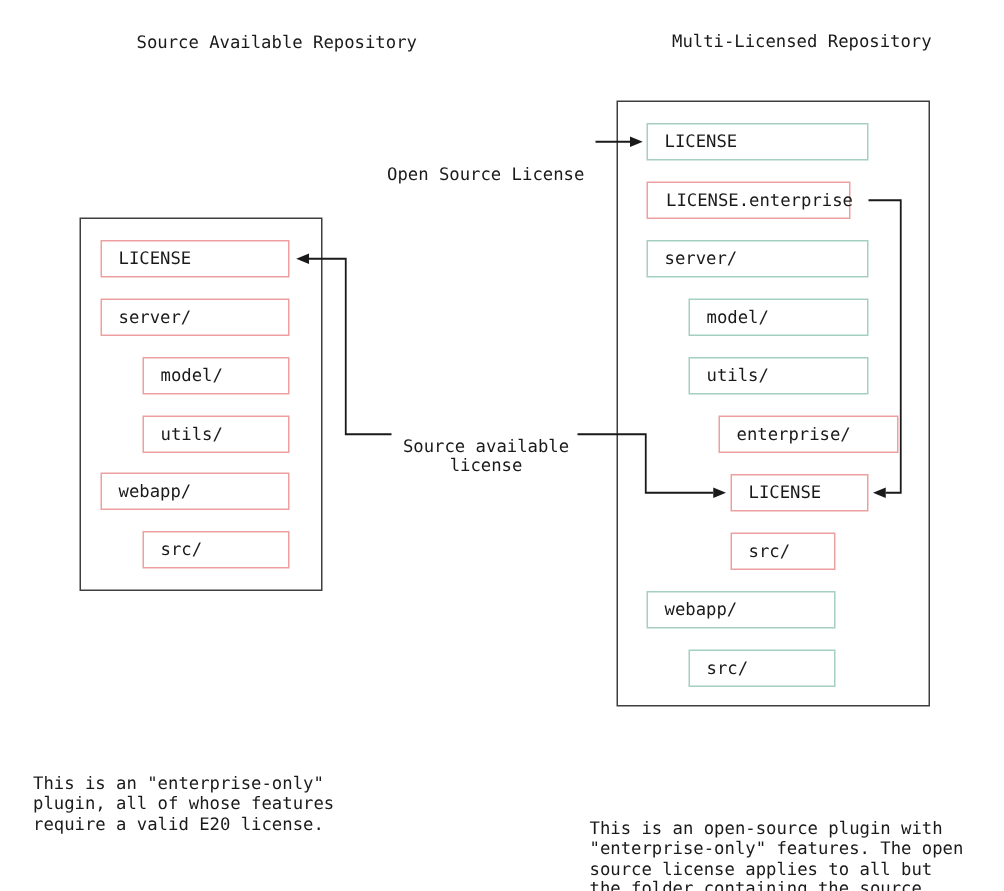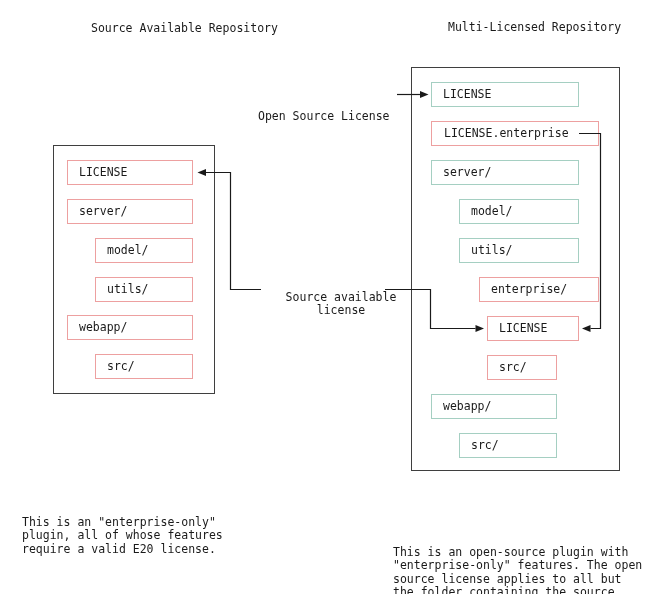--- a/index.html
+++ b/index.html
@@ -45,32 +45,32 @@
   <div class="tree-item" style="left:67px;top:160px;width:126px;">LICENSE</div>
   <div class="tree-item" style="left:67px;top:199px;width:126px;">server/</div>
   <div class="tree-item" style="left:95px;top:238px;width:98px;">model/</div>
   <div class="tree-item" style="left:95px;top:277px;width:98px;">utils/</div>
   <div class="tree-item" style="left:67px;top:315px;width:126px;">webapp/</div>
   <div class="tree-item" style="left:95px;top:354px;width:98px;">src/</div>
 
   <div class="outer-box" style="left:411px;top:67px;width:209px;height:404px;"></div>
 
   <div class="tree-item green" style="left:431px;top:82px;width:148px;">LICENSE</div>
-  <div class="tree-item" style="left:431px;top:121px;width:168px;padding-left:12px;">LICENSE.enterprise</div>
+  <div class="tree-item" style="left:431px;top:121px;width:136px;padding-left:12px;">LICENSE.enterprise</div>
   <div class="tree-item green" style="left:431px;top:160px;width:148px;">server/</div>
   <div class="tree-item green" style="left:459px;top:199px;width:120px;">model/</div>
   <div class="tree-item green" style="left:459px;top:238px;width:120px;">utils/</div>
   <div class="tree-item" style="left:459px;top:277px;width:120px;margin-left:20px;">enterprise/</div>
   <div class="tree-item" style="left:487px;top:316px;width:92px;">LICENSE</div>
   <div class="tree-item" style="left:487px;top:355px;width:70px;">src/</div>
   <div class="tree-item green" style="left:431px;top:394px;width:126px;">webapp/</div>
   <div class="tree-item green" style="left:459px;top:433px;width:98px;">src/</div>
 
   <div class="annotation" style="left:258px;top:88px;">Open Source License</div>
-  <div class="annotation center" style="left:275px;top:269px;width:132px;">Source available
+  <div class="annotation center" style="left:258px;top:269px;width:132px;">Source available
 license</div>
 
   <div class="caption" style="left:22px;top:516px;">This is an "enterprise-only"
 plugin, all of whose features
 require a valid E20 license.</div>
   <div class="caption" style="left:393px;top:546px;">This is an open-source plugin with
 "enterprise-only" features. The open
 source license applies to all but
 the folder containing the source
 available license.</div>

